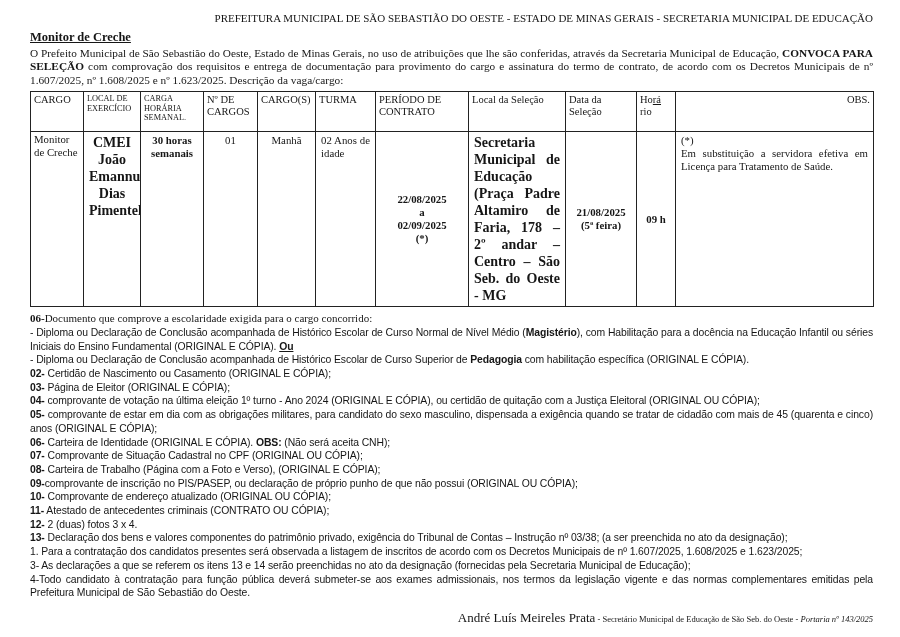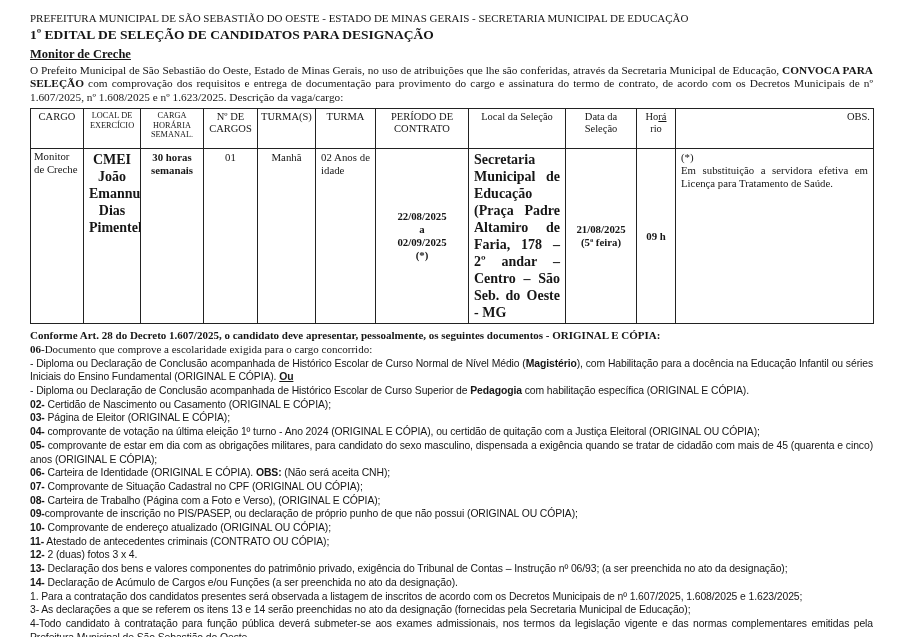--- a/index.html
+++ b/index.html
@@ -1,27 +1,27 @@
 <!DOCTYPE html>
 <html><head>
 <meta charset="utf-8">
 <style>
   html,body{margin:0;padding:0;background:#fff;}
   body{width:900px;height:637px;overflow:hidden;color:#161616;
        font-family:"Liberation Serif", serif;-webkit-font-smoothing:antialiased;}
   .page{padding:12px 27px 0 30px;width:843px;}
-  .center{text-align:left;font-family:Liberation Serif, serif;}
+  .center{text-align:right;font-family:Liberation Serif, serif;}
   .hdr1{font-size:11px;line-height:13px;}
   .title{font-size:13.5px;font-weight:bold;line-height:15px;margin-top:2px;}
   .section-h{font-size:12.5px;font-weight:bold;text-decoration:underline;margin-top:5px;line-height:15px;}
   .intro{font-size:11.3px;text-align:justify;line-height:13.4px;margin-top:2px;}
 
   table{border-collapse:collapse;table-layout:fixed;width:843px;margin-top:4px;}
   th,td{border:1px solid #222;vertical-align:top;padding:1px 3px;overflow:hidden;}
-  th{font-weight:normal;text-align:center;font-size:10.5px;line-height:11.5px;height:36px;padding-top:2px;}
+  th{font-weight:normal;text-align:left;font-size:10.5px;line-height:11.5px;height:36px;padding-top:2px;}
   th.small{font-size:8.3px;line-height:9.5px;}
   td{font-size:10.8px;line-height:13px;height:68px;}
   .c-center{text-align:center;}
   .c-just{text-align:justify;}
   .v-mid{vertical-align:middle;}
   .cell-small{font-size:14px;line-height:17px;}
   .pad-cell{padding:2px 5px;}
 
   .seg-b{font-weight:bold;}
   .seg-u{text-decoration:underline;}
@@ -37,21 +37,20 @@
   .sig-name{font-size:13px;}
   .sig-role{font-size:8.5px;}
   .sig-portaria{font-size:8.5px;font-style:italic;}
 </style>
 </head>
 <body>
 
 <div class="page">
 
   <div class="center hdr1">PREFEITURA MUNICIPAL DE SÃO SEBASTIÃO DO OESTE - ESTADO DE MINAS GERAIS - SECRETARIA MUNICIPAL DE EDUCAÇÃO</div>
-  <div class="center title">1º EDITAL DE SELEÇÃO DE CANDIDATOS PARA DESIGNAÇÃO</div>
 
   <div class="section-h">Monitor de Creche</div>
 
   <div class="intro"><span>O Prefeito Municipal de São Sebastião do Oeste, Estado de Minas Gerais, no uso de atribuições que lhe são conferidas, através da Secretaria Municipal de Educação, </span><span class="seg-b">CONVOCA PARA SELEÇÃO</span><span> com comprovação dos requisitos e entrega de documentação para provimento do cargo e assinatura do termo de contrato, de acordo com os Decretos Municipais de nº 1.607/2025, nº 1.608/2025 e nº 1.623/2025. Descrição da vaga/cargo:</span></div>
 
   <table>
     <colgroup>
       <col style="width:53px">
         <col style="width:57px">
         <col style="width:63px">
@@ -63,21 +62,21 @@
       <col style="width:71px">
         <col style="width:39px">
         <col style="width:198px">
     </colgroup>
     <thead>
       <tr>
         <th><span>CARGO</span></th>
         <th class="small"><span>LOCAL DE</span><br><span>EXERCÍCIO</span></th>
         <th class="small"><span>CARGA</span><br><span>HORÁRIA</span><br><span>SEMANAL.</span></th>
         <th><span>Nº DE</span><br><span>CARGOS</span></th>
-        <th><span>TURMA(S)</span></th>
+        <th><span>CARGO(S)</span></th>
         <th><span>TURMA</span></th>
         <th><span>PERÍODO DE</span><br><span>CONTRATO</span></th>
         <th><span>Local da Seleção</span></th>
         <th><span>Data da</span><br><span>Seleção</span></th>
         <th><span>Ho</span><span class="seg-u">rá</span><br><span>rio</span></th>
         <th style="text-align:right"><span>OBS.</span></th>
       </tr>
     </thead>
     <tbody>
       <tr>
@@ -90,38 +89,36 @@
         <td class="c-center v-mid"><span class="seg-b">22/08/2025</span><br><span class="seg-b">a</span><br><span class="seg-b">02/09/2025</span><br><span class="seg-b">(*)</span></td>
         <td class="cell-small c-just pad-cell"><span class="seg-b">Secretaria Municipal de Educação (Praça Padre Altamiro de Faria, 178 – 2º andar – Centro – São Seb. do Oeste - MG</span></td>
         <td class="c-center v-mid"><span class="seg-b">21/08/2025</span><br><span class="seg-b">(5ª feira)</span></td>
         <td class="c-center v-mid"><span class="seg-b">09 h</span></td>
         <td class="c-just pad-cell"><span>(*)</span><br><span>Em substituição a servidora efetiva em Licença para Tratamento de Saúde.</span></td>
       </tr>
     </tbody>
   </table>
 
   <div class="doc-block">
-    <div class="line serif"><span class="seg-b">Conforme Art. 28 do Decreto 1.607/2025, o candidato deve apresentar, pessoalmente, os seguintes documentos - ORIGINAL E CÓPIA:</span></div>
     <div>
         <div class="line serif"><span class="seg-b">06-</span><span>Documento que comprove a escolaridade exigida para o cargo concorrido:</span></div>
         <div class="line sans just"><span>- Diploma ou Declaração de Conclusão acompanhada de Histórico Escolar de Curso Normal de Nível Médio (</span><span class="seg-b">Magistério</span><span>), com Habilitação para a docência na Educação Infantil ou séries Iniciais do Ensino Fundamental (ORIGINAL E CÓPIA). </span><span class="seg-b seg-u">Ou</span></div>
         <div class="line sans"><span>- Diploma ou Declaração de Conclusão acompanhada de Histórico Escolar de Curso Superior de </span><span class="seg-b">Pedagogia</span><span> com habilitação específica (ORIGINAL E CÓPIA).</span></div>
         <div class="line sans"><span class="seg-b">02-</span><span> Certidão de Nascimento ou Casamento (ORIGINAL E CÓPIA);</span></div>
         <div class="line sans"><span class="seg-b">03-</span><span> Página de Eleitor (ORIGINAL E CÓPIA);</span></div>
         <div class="line sans"><span class="seg-b">04-</span><span> comprovante de votação na última eleição  1º turno - Ano 2024 (ORIGINAL E CÓPIA), ou certidão de quitação com a Justiça Eleitoral (ORIGINAL OU CÓPIA);</span></div>
         <div class="line sans just"><span class="seg-b">05-</span><span> comprovante de estar em dia com as obrigações militares, para candidato do sexo masculino, dispensada a exigência quando se tratar de cidadão com mais de 45 (quarenta e cinco) anos (ORIGINAL E CÓPIA);</span></div>
         <div class="line sans"><span class="seg-b">06-</span><span> Carteira de Identidade (ORIGINAL E CÓPIA). </span><span class="seg-b">OBS:</span><span> (Não será aceita CNH);</span></div>
         <div class="line sans"><span class="seg-b">07-</span><span> Comprovante de Situação Cadastral no CPF (ORIGINAL  OU CÓPIA);</span></div>
         <div class="line sans"><span class="seg-b">08-</span><span> Carteira de Trabalho (Página com a Foto e Verso), (ORIGINAL E CÓPIA);</span></div>
         <div class="line sans"><span class="seg-b">09-</span><span>comprovante de inscrição no PIS/PASEP, ou declaração de próprio punho de que não possui (ORIGINAL OU CÓPIA);</span></div>
         <div class="line sans"><span class="seg-b">10-</span><span> Comprovante de endereço atualizado (ORIGINAL OU CÓPIA);</span></div>
         <div class="line sans"><span class="seg-b">11-</span><span> Atestado de antecedentes criminais (CONTRATO OU CÓPIA);</span></div>
         <div class="line sans"><span class="seg-b">12-</span><span> 2 (duas) fotos 3 x 4.</span></div>
-        <div class="line sans"><span class="seg-b">13-</span><span> Declaração dos bens e valores componentes do patrimônio privado, exigência do Tribunal de Contas – Instrução nº 06/93; (a ser preenchida no ato da designação);</span></div>
-        <div class="line sans"><span class="seg-b">14-</span><span> Declaração de Acúmulo de Cargos e/ou Funções (a ser preenchida no ato da designação).</span></div>
+        <div class="line sans"><span class="seg-b">13-</span><span> Declaração dos bens e valores componentes do patrimônio privado, exigência do Tribunal de Contas – Instrução nº 03/38; (a ser preenchida no ato da designação);</span></div>
       </div>
   </div>
 
   <div>
     <div>
         <div class="line sans"><span>1. Para a contratação dos candidatos presentes será observada a listagem de inscritos de acordo com os Decretos Municipais de nº  1.607/2025, 1.608/2025 e 1.623/2025;</span></div>
         <div class="line sans"><span>3- As declarações a que se referem os itens 13 e 14 serão preenchidas no ato da designação (fornecidas pela Secretaria Municipal de Educação);</span></div>
         <div class="line sans just"><span>4-Todo candidato à contratação para função pública deverá submeter-se aos exames admissionais, nos termos da legislação vigente e das normas complementares emitidas pela Prefeitura Municipal de São Sebastião do Oeste.</span></div>
       </div>
   </div>

